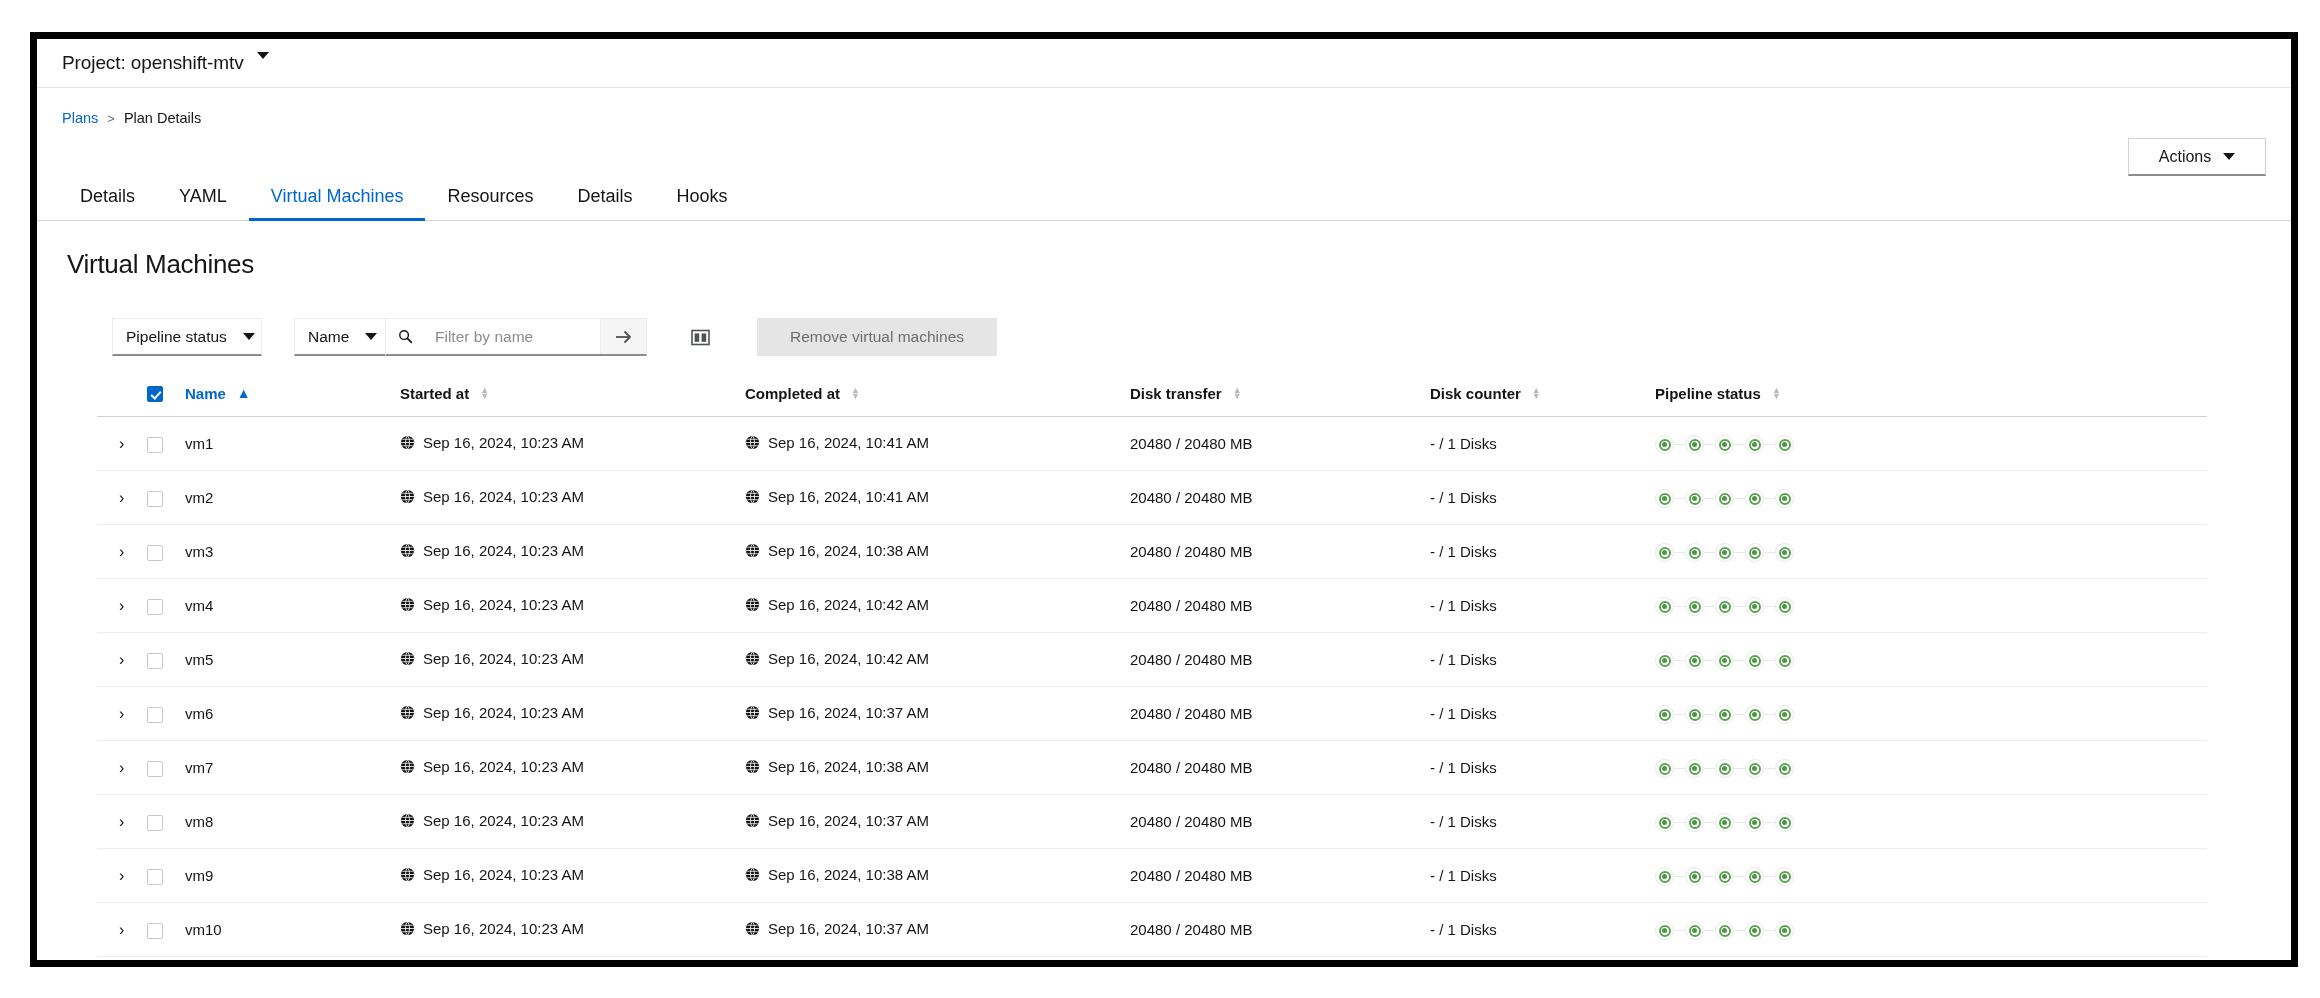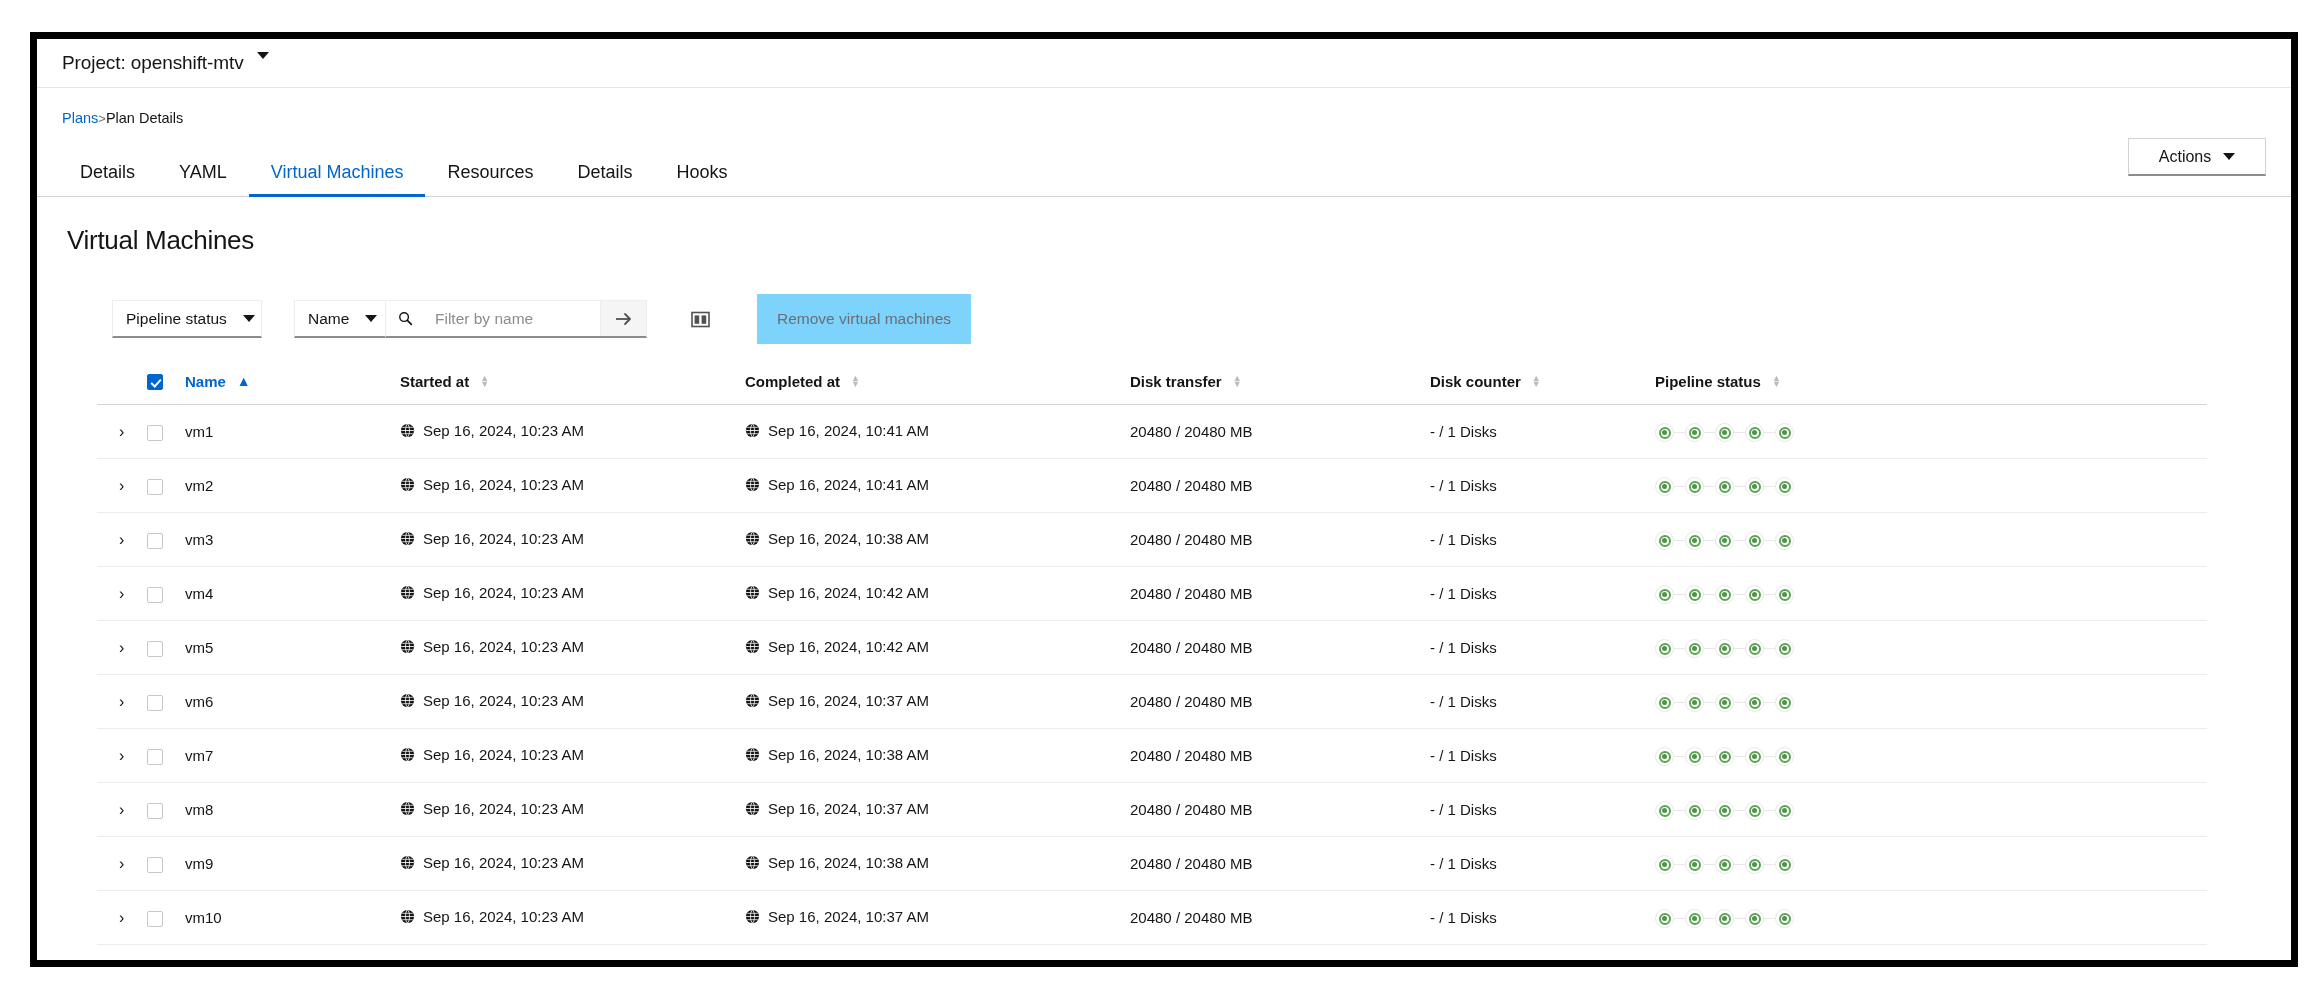--- a/index.html
+++ b/index.html
@@ -65,20 +65,21 @@
   }
 
   
   .page-header {
     padding: 22px 25px 0 25px;
     position: relative;
   }
   .breadcrumb {
     display: flex;
     align-items: center;
+    gap: 9px;
     font-size: 14.5px;
     margin-bottom: 12px;
   }
   .breadcrumb-link {
     color: #0066cc;
     text-decoration: none;
     cursor: pointer;
   }
   .breadcrumb-sep {
     color: #6a6e73;
@@ -171,20 +172,21 @@
   }
   .tab {
     font-size: 18px;
     color: #151515;
     padding: 6px 22px 13px 22px;
     cursor: pointer;
     position: relative;
     white-space: nowrap;
     border: none;
     background: transparent;
+    margin-top: 24px;
   }
   .tab:first-child { padding-left: 18px; }
   .tab.active {
     color: #0066cc;
   }
   .tab.active::after {
     content: "";
     position: absolute;
     left: 0; right: 0; bottom: -1px;
     height: 3px;
@@ -267,26 +269,26 @@
     width: 34px; height: 34px;
     display: flex;
     align-items: center;
     justify-content: center;
     cursor: pointer;
     background: transparent;
     border: none;
   }
   .remove-btn {
     margin-left: 40px;
-    height: 50px;
-    background: #7dd3fc;
+    height: 38px;
+    background: #e5e5e5;
     color: #6a6e73;
     border: none;
     font-size: 15.5px;
-    padding: 0 20px;
+    padding: 0 33px;
     cursor: not-allowed;
     font-family: "Liberation Sans", sans-serif;
     white-space: nowrap;
   }
 
   
   .table-wrap {
     margin: 22px 0 0 60px;
     width: 2110px;
   }

